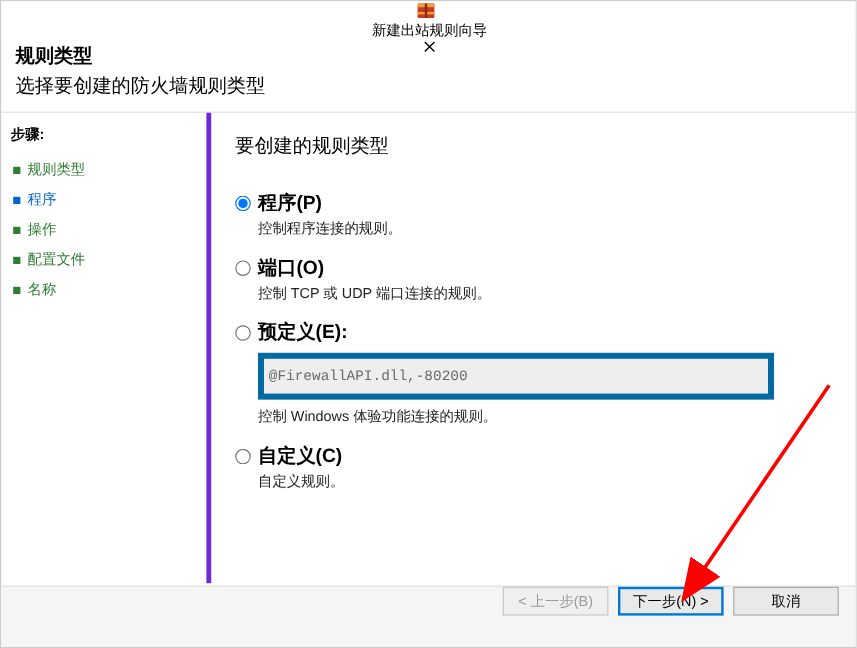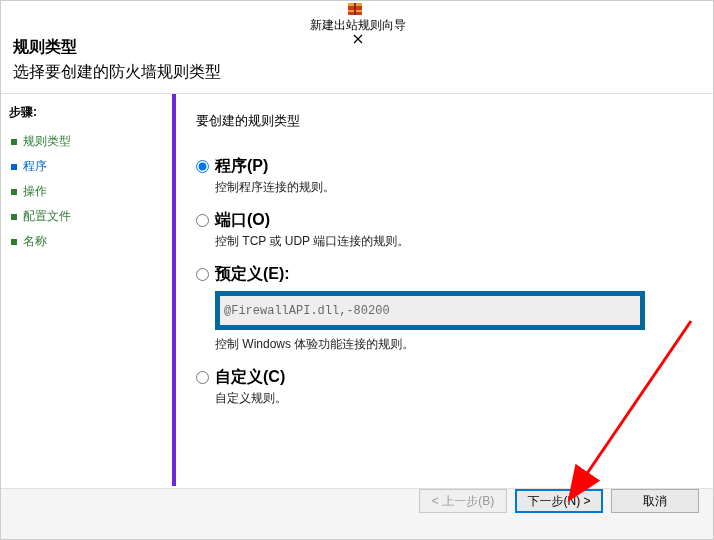--- a/index.html
+++ b/index.html
@@ -98,21 +98,21 @@
     background: #0066cc;
   }
 
   
   .content {
     flex: 1;
     padding: 18px 20px;
     box-sizing: border-box;
   }
   .content .prompt {
-    font-size: 13px;
+    font-size: 16px;
     margin-bottom: 26px;
   }
   .opt {
     margin-bottom: 14px;
   }
   .opt .row {
     display: flex;
     align-items: center;
   }
   .opt input[type=radio] {

